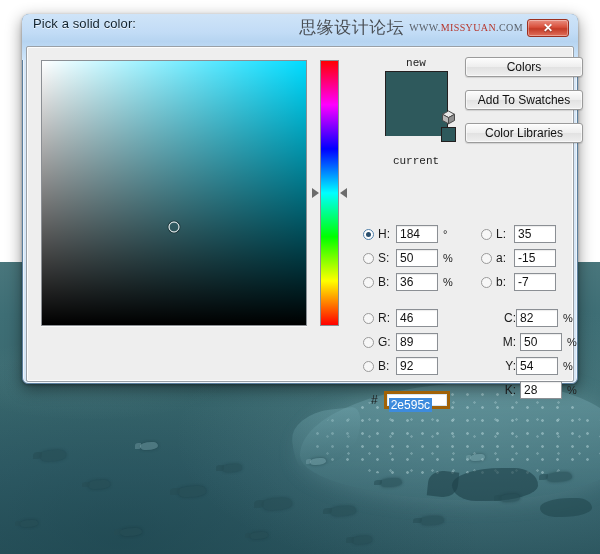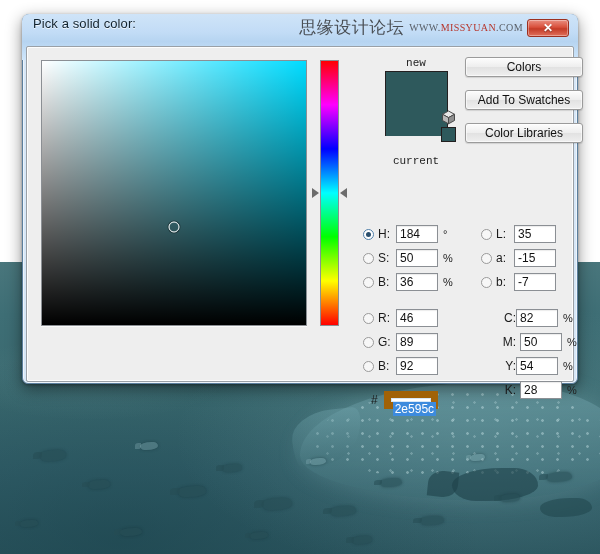--- a/index.html
+++ b/index.html
@@ -268,22 +268,22 @@
   }
   .unit{ font-size:11px; color:#222; margin-left:5px; width:12px; }
 
   
   .hexrow{
     position:absolute; left:336px; top:344px;
     display:flex; align-items:center;
   }
   .hash{ font-size:12px; color:#1a1a1a; margin-right:6px; margin-left:8px;}
   .hexbox{
-    width:54px;height:18px; background:#fff;
-    border:7px solid #a16207; padding:1px 2px;
+    width:66px;height:18px; background:#fff;
+    border:3px solid #a16207; padding:1px 2px;
     box-shadow:0 0 0 1px #d6e7f7 inset;
   }
   .hexsel{
     display:inline-block; background:#3d8bdd; color:#fff;
     font-size:12px; line-height:14px; padding:0 2px;
     font-family:"Liberation Sans", sans-serif;
   }
 </style>
 </head>
 <body>

